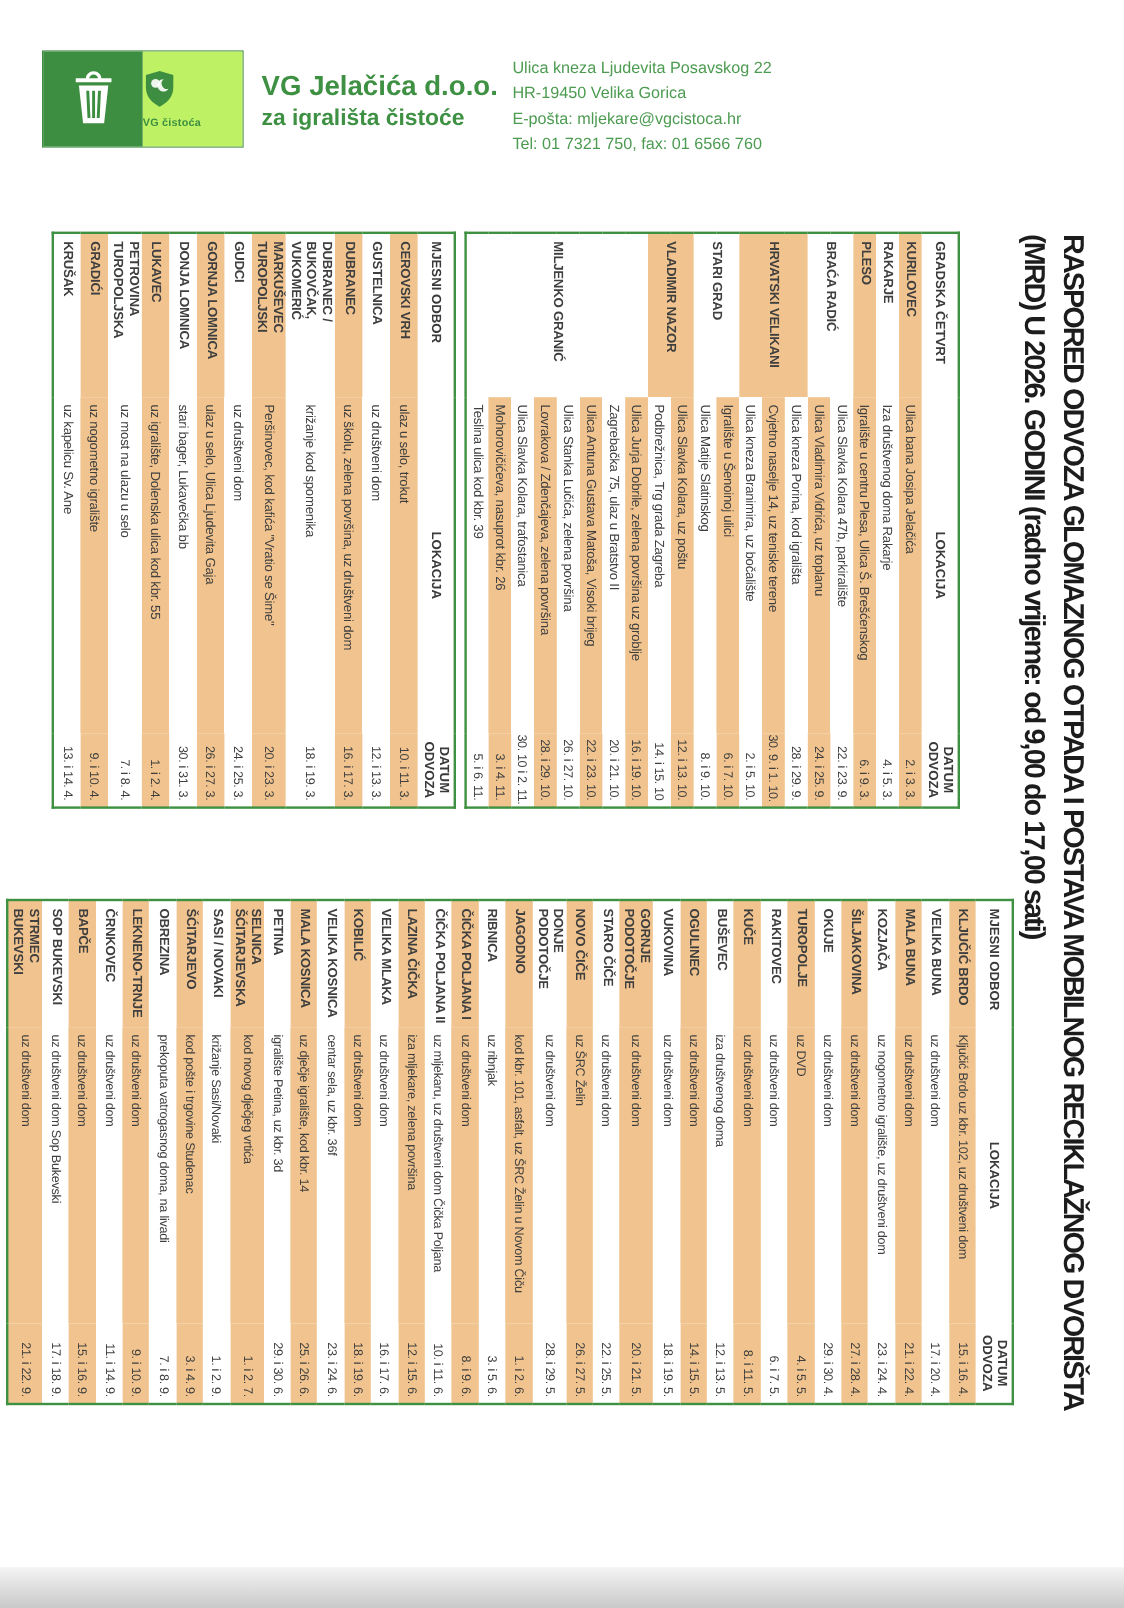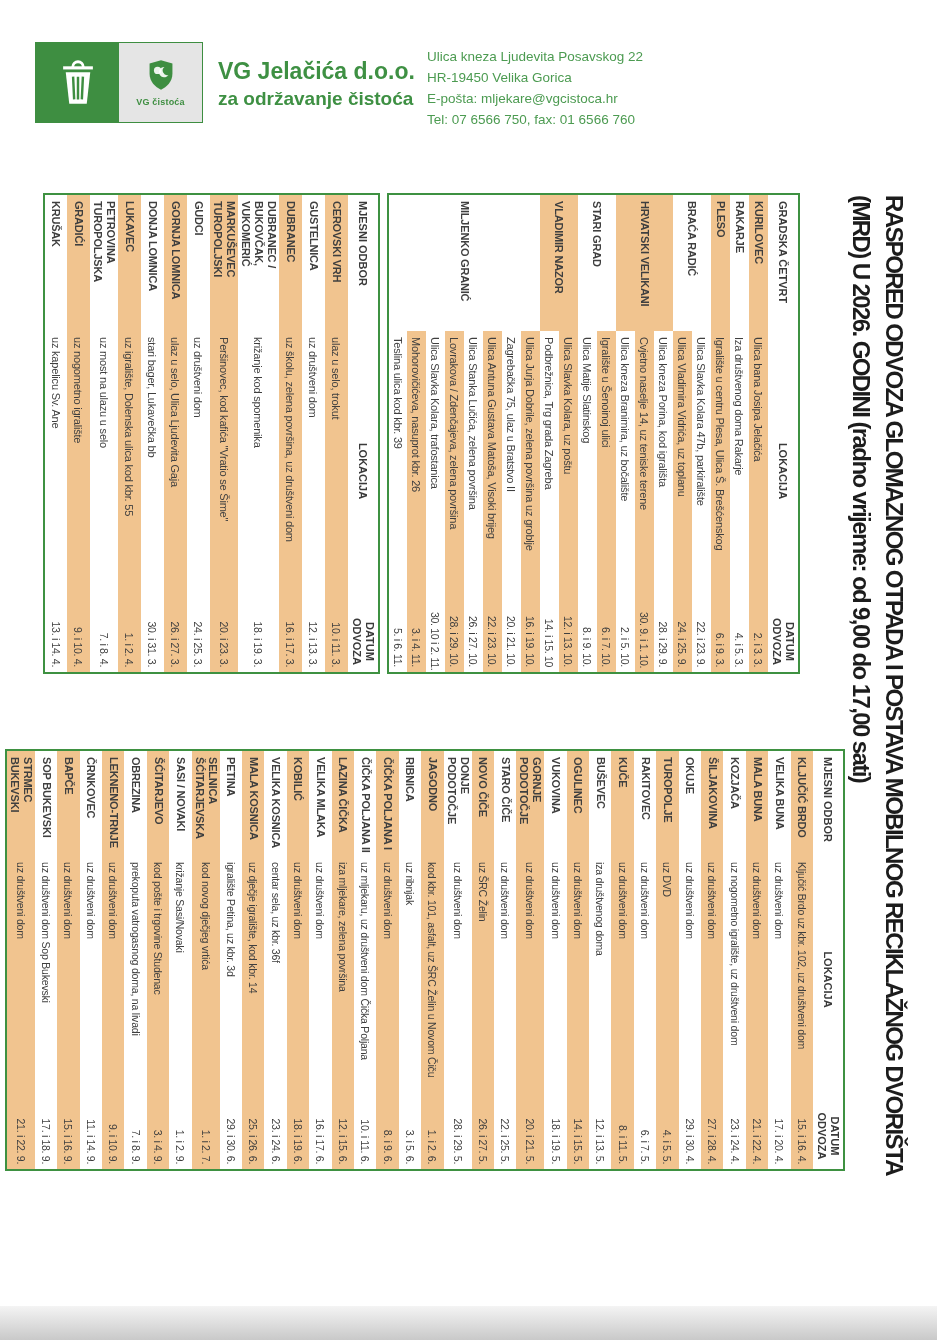--- a/index.html
+++ b/index.html
@@ -2,21 +2,21 @@
 <html><head>
 <meta charset="utf-8">
 <style>
   html,body{margin:0;padding:0;background:#888;}
   .page{position:relative;width:937px;height:1340px;background:#ffffff;overflow:hidden;
         font-family:"Liberation Sans","DejaVu Sans",sans-serif;margin:0 auto;}
 
   
   .logo{position:absolute;left:35px;top:42px;width:166px;height:79px;border:1px solid #3e8e41;display:flex;}
   .logo-left{width:83px;background:#3e8e41;display:flex;align-items:center;justify-content:center;}
-  .logo-right{flex:1;background:#e5e5e5;display:flex;flex-direction:column;align-items:center;justify-content:center;gap:2px;}
+  .logo-right{flex:1;background:#bef264;display:flex;flex-direction:column;align-items:flex-start;justify-content:center;gap:2px;}
   .brand-small{font-size:9px;font-weight:bold;color:#3e8e41;letter-spacing:0.2px;}
   .company{position:absolute;left:218px;top:58px;color:#3e9043;}
   .company-name{font-size:23px;font-weight:bold;line-height:26px;}
   .company-tagline{font-size:19px;font-weight:bold;margin-top:4px;}
   .address{position:absolute;left:427px;top:46px;color:#4c9b51;font-size:13.5px;line-height:21px;}
 
   
   .rot{position:absolute;left:33px;top:193px;width:1147px;height:904px;
        transform-origin:top left;transform:rotate(90deg) translateY(-100%);}
   .doc-title{position:absolute;left:2px;top:26px;color:#1c1c1c;font-weight:bold;
@@ -72,28 +72,28 @@
           <circle cx="9" cy="10" r="3.2" fill="#fff" opacity="0.9"></circle>
           <path d="M15 7 a4.5 4.5 0 1 0 3.5 7 a4 4 0 0 1 -3.5 -7" fill="#fff" opacity="0.9"></path>
         </svg>
       </span>
       <span class="brand-small">VG čistoća</span>
     </div>
   </div>
 
   <div class="company">
     <div class="company-name">VG Jelačića d.o.o.</div>
-    <div class="company-tagline">za održavanje čistoća</div>
+    <div class="company-tagline">za igrališta čistoće</div>
   </div>
 
   <div class="address">
     <div>Ulica kneza Ljudevita Posavskog 22</div>
     <div>HR-19450 Velika Gorica</div>
     <div>E-pošta: mljekare@vgcistoca.hr</div>
-    <div>Tel: 07 6566 750, fax: 01 6566 760</div>
+    <div>Tel: 01 7321 750, fax: 01 6566 760</div>
   </div>
 
   <div class="rot">
     <div class="doc-title">
       <div>RASPORED ODVOZA GLOMAZNOG OTPADA I POSTAVA MOBILNOG RECIKLAŽNOG DVORIŠTA</div>
       <div>(MRD) U 2026. GODINI (radno vrijeme: od 9,00 do 17,00 sati)</div>
     </div>
 
     <table id="t1" class="tbl">
       <colgroup>

